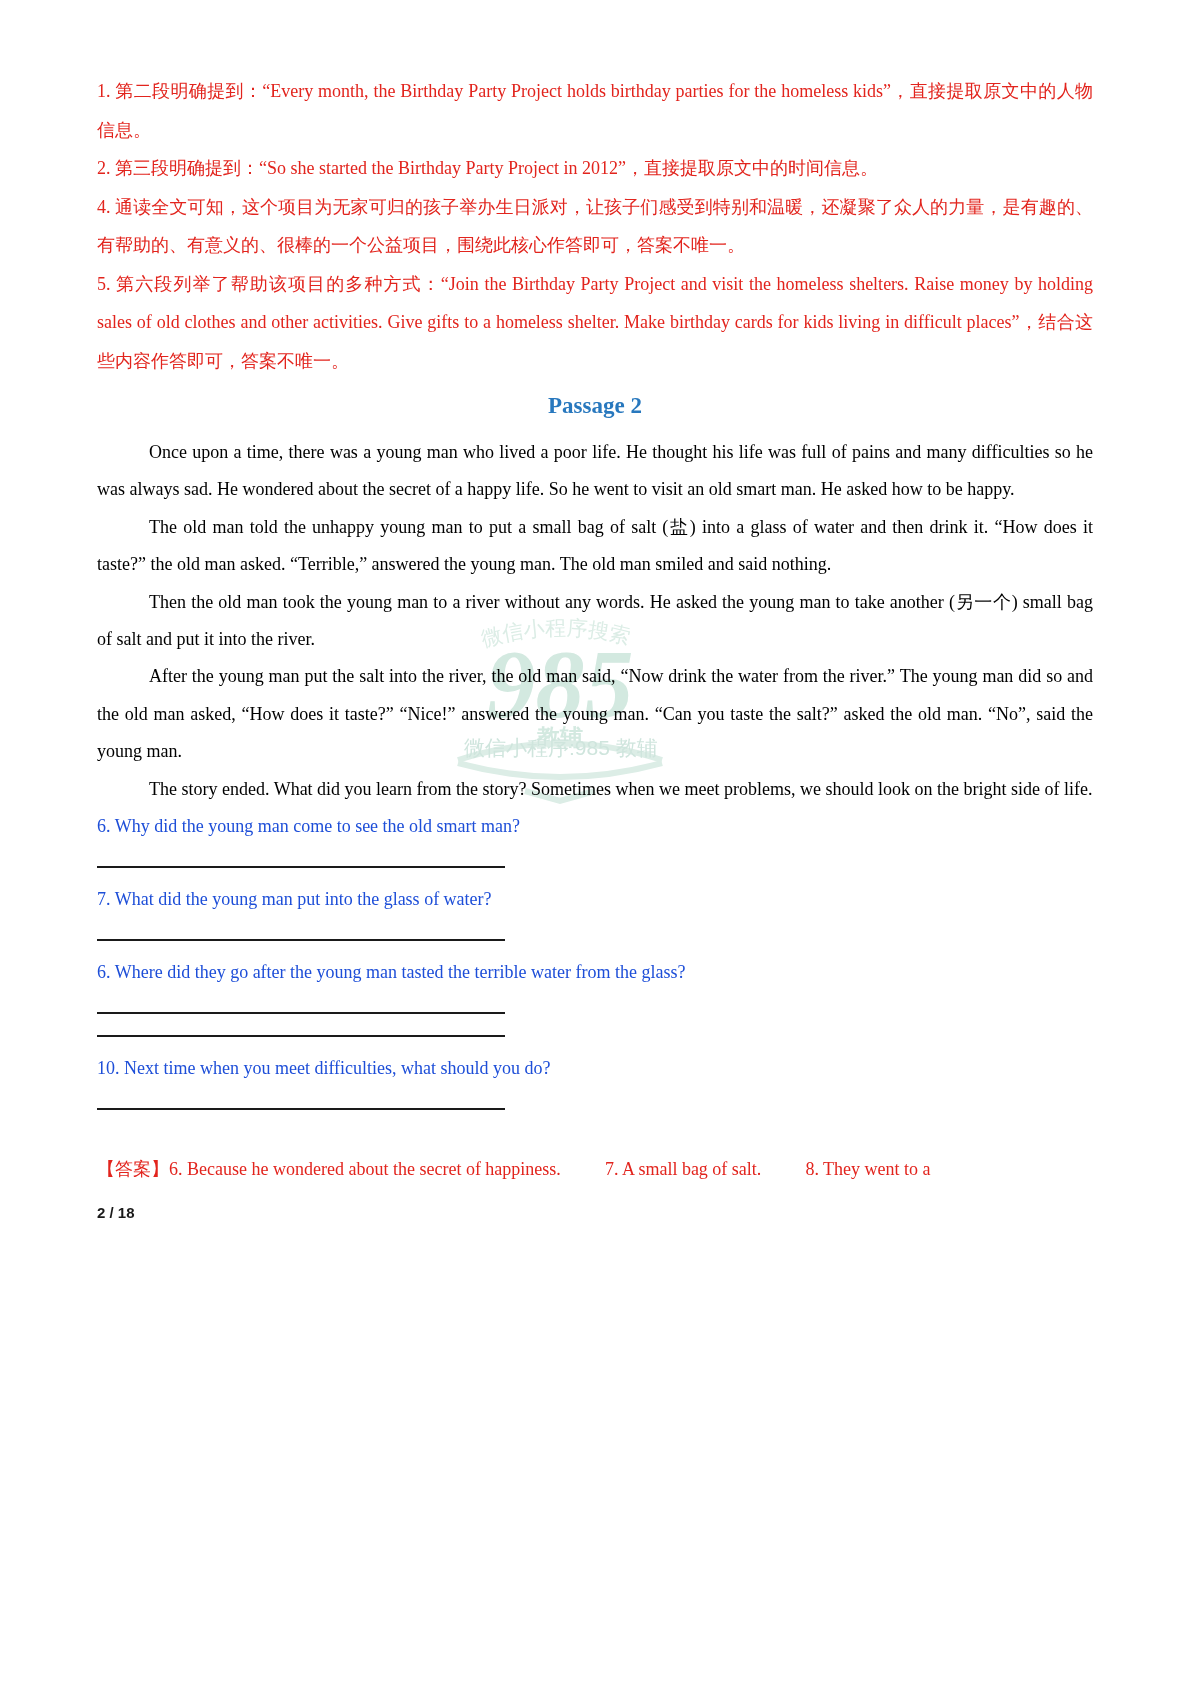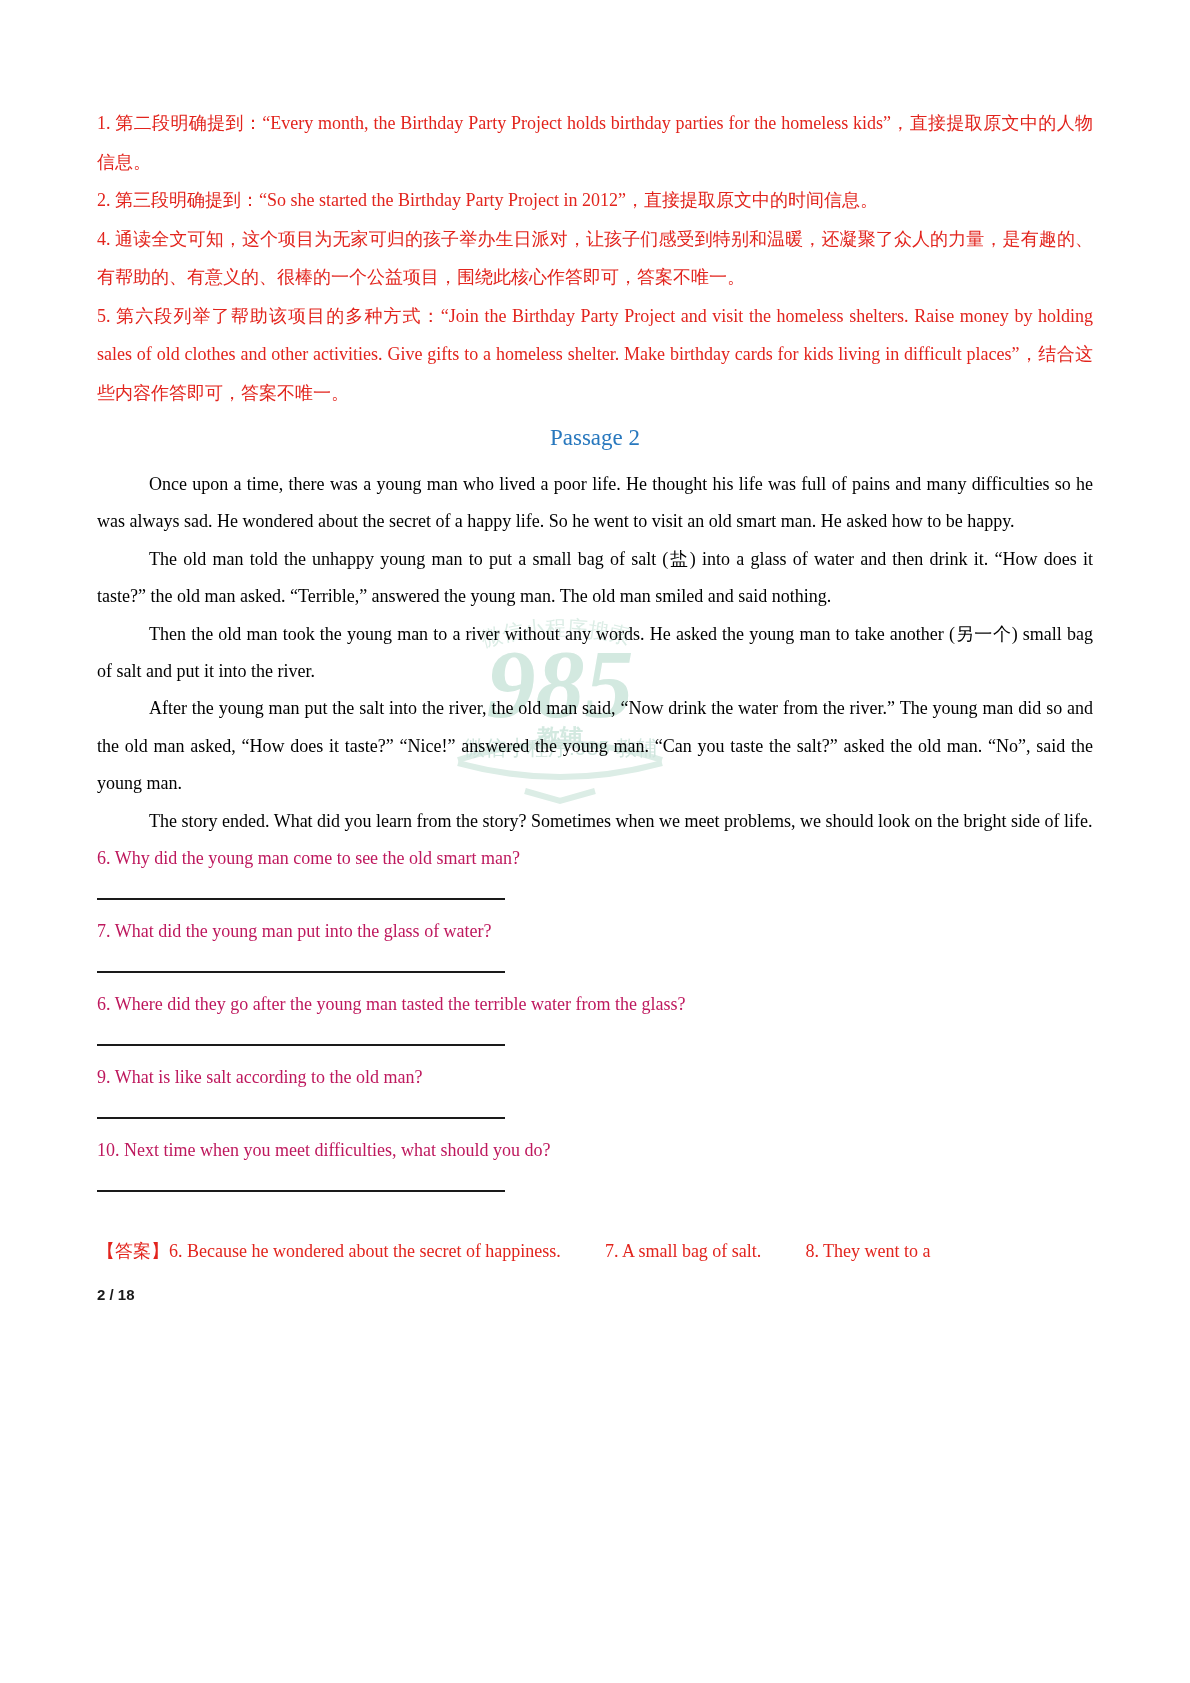--- a/index.html
+++ b/index.html
@@ -10,52 +10,52 @@
     margin:0 auto;
     background:#ffffff;
     overflow:hidden;
     font-family:"Liberation Serif","DejaVu Serif",serif;
   }
   .content{
     position:relative;
     z-index:1;
     width:996px;
     margin:0 auto;
-    padding-top:104px;
+    padding-top:72px;
   }
   
   .analysis p{
     margin:0;
     color:#e2241d;
     font-size:18px;
     line-height:38.5px;
     text-align:justify;
   }
   
   .passage-title{
     margin:10px 0 12px 0;
     text-align:center;
     color:#2878be;
     font-size:23px;
-    font-weight:normal;
+    font-weight:bold;
     line-height:32px;
   }
   
   .body-para{
     margin:0;
     color:#000000;
     font-size:18px;
     line-height:37.4px;
     text-align:justify;
     text-indent:52px;
   }
   
   .question{
     margin:0;
-    color:#be185d;
+    color:#1d4ed8;
     font-size:18px;
     line-height:37px;
     text-indent:0;
   }
   .blank-line{
     width:408px;
     height:0;
     border-bottom:2px solid #1a1a1a;
     margin:21px 0 13px 0;
   }
@@ -141,21 +141,20 @@
       <p class="body-para">The story ended. What did you learn from the story? Sometimes when we meet problems, we should look on the bright side of life.</p>
     </div>
 
     <div>
       <p class="question">6. Why did the young man come to see the old smart man?</p>
       <div class="blank-line"></div>
       <p class="question">7. What did the young man put into the glass of water?</p>
       <div class="blank-line"></div>
       <p class="question">6. Where did they go after the young man tasted the terrible water from the glass?</p>
       <div class="blank-line"></div>
-      <p class="question">9. What is like salt according to the old man?</p>
       <div class="blank-line"></div>
       <p class="question">10. Next time when you meet difficulties, what should you do?</p>
       <div class="blank-line"></div>
     </div>
 
     <div class="answers">
       <span class="ans-label">【答案】</span><span class="ans-item">6. Because he wondered about the secret of happiness.</span><span class="ans-item">7. A small bag of salt.</span><span class="ans-item">8. They went to a</span>
     </div>
 
     <div class="footer">2 / 18</div>

